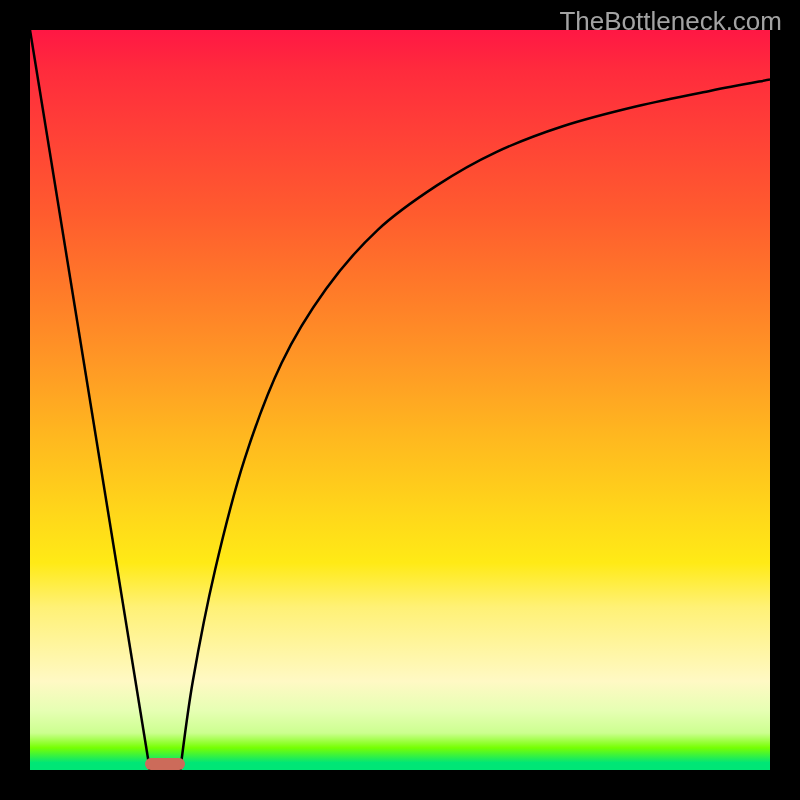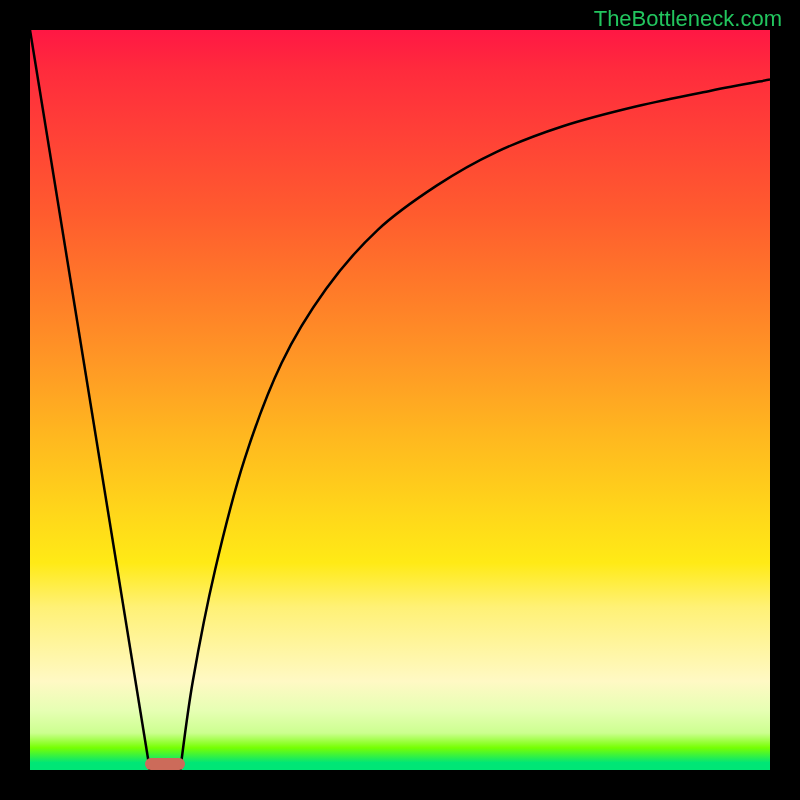--- a/index.html
+++ b/index.html
@@ -12,22 +12,22 @@
       height: 800px;
       background: #000;
       position: relative;
       overflow: hidden;
     }
     .watermark {
       position: absolute;
       top: 6px;
       right: 18px;
       font-family: Arial, sans-serif;
-      font-size: 22px;
-      color: #22c55e;
+      font-size: 26px;
+      color: #a3a3a3;
       z-index: 10;
       font-weight: 400;
     }
     .chart-bg {
       position: absolute;
       left: 30px;
       top: 30px;
       width: 740px;
       height: 740px;
       background: linear-gradient(to bottom,

